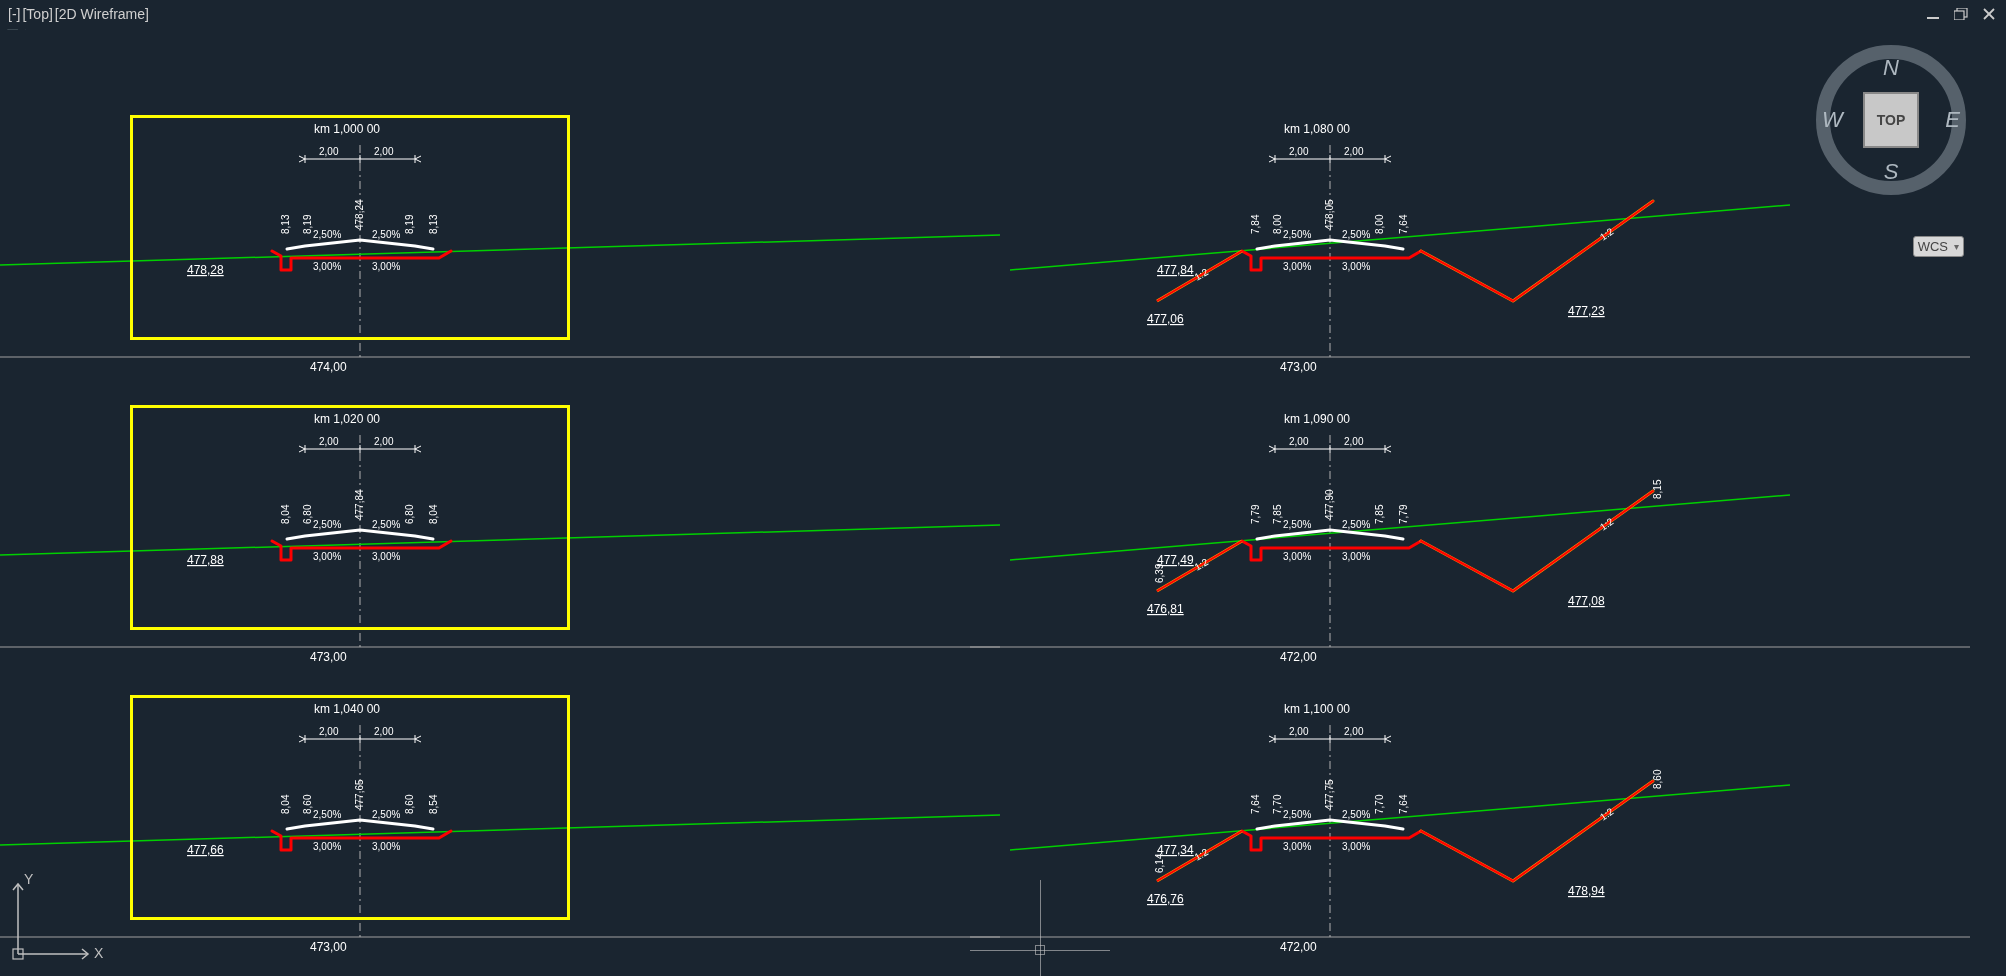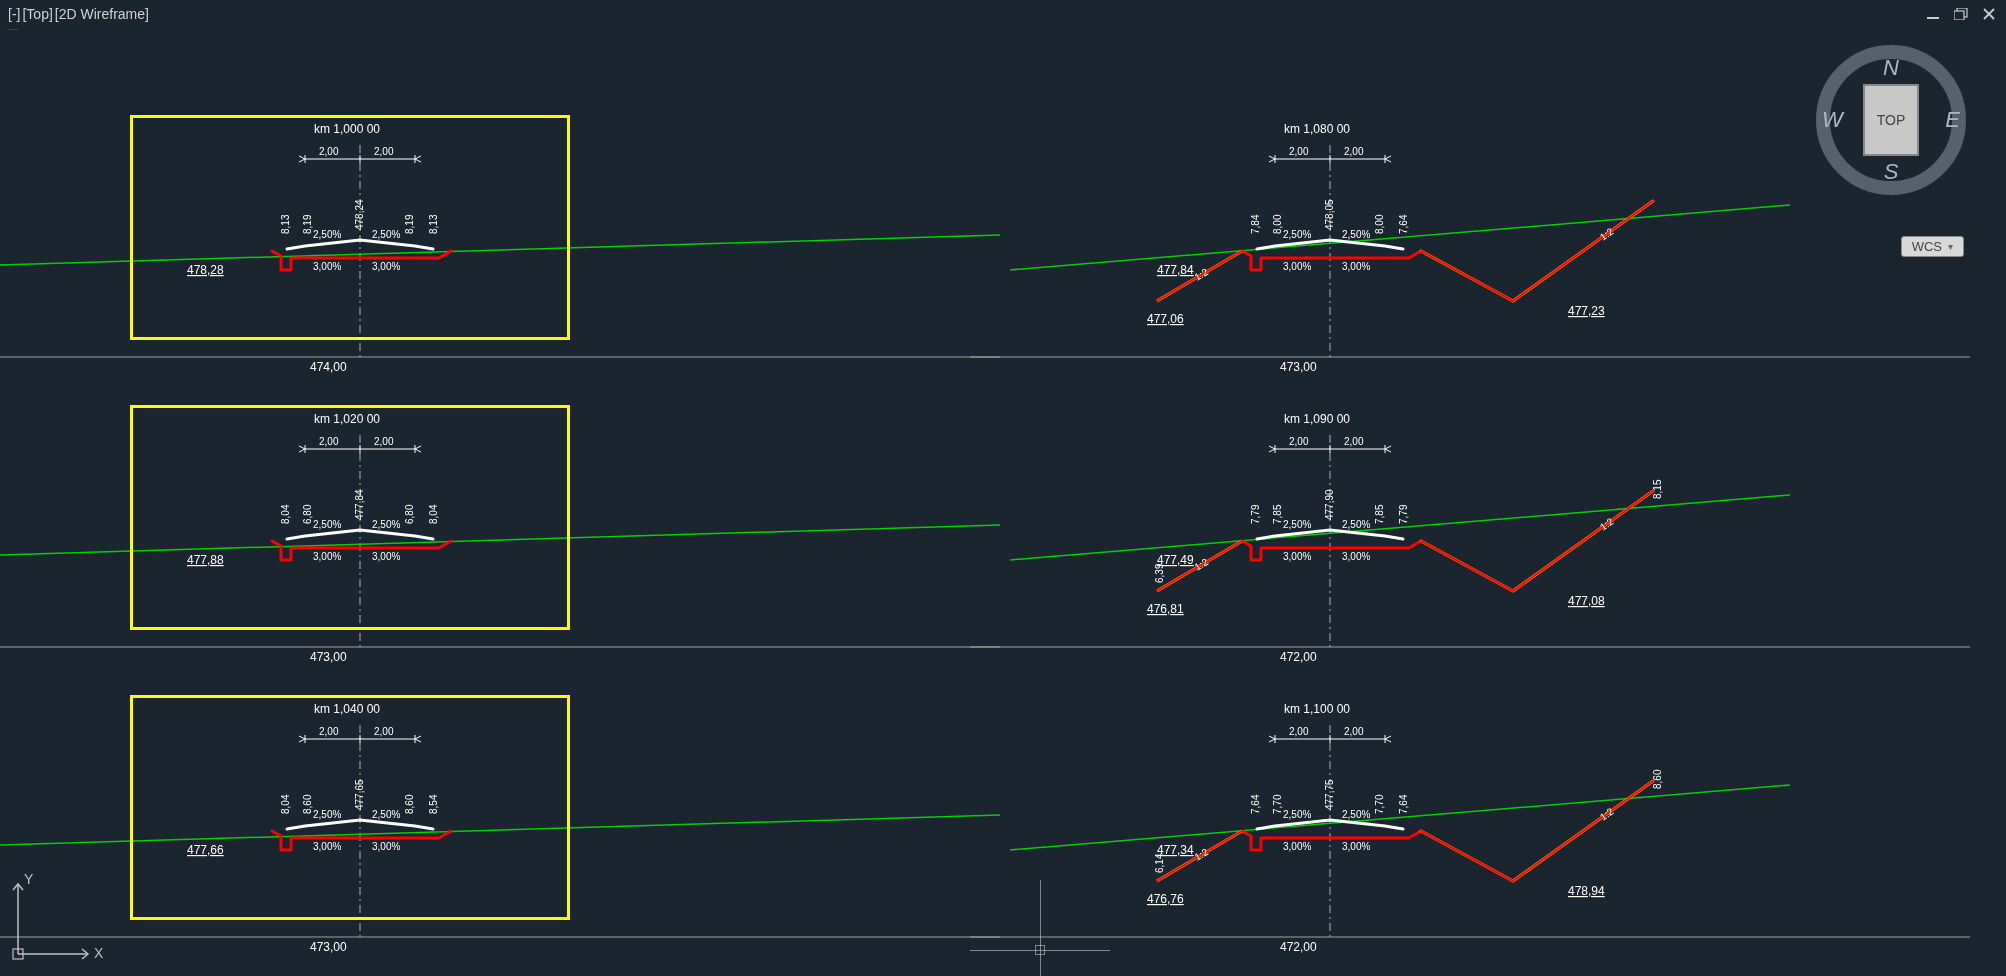--- a/index.html
+++ b/index.html
@@ -34,38 +34,38 @@
     display: flex; align-items: center; justify-content: center;
     cursor: pointer;
   }
   .viewcube .ring {
     width: 150px; height: 150px; border-radius: 50%;
     border: 14px solid rgba(160,170,180,0.45);
     display: flex; align-items: center; justify-content: center;
     position: relative;
   }
   .viewcube .face {
-    width: 56px; height: 72px; background: #c8c8c8;
+    width: 56px; height: 56px; background: #c8c8c8;
     border: 2px solid #888;
     display: flex; align-items: center; justify-content: center;
-    font-size: 14px; font-weight: normal; color: #444;
+    font-size: 14px; font-weight: bold; color: #444;
   }
   .viewcube .dir {
     position: absolute; color: #aeb8c0; font-size: 22px; font-weight: normal;
     font-style: italic;
   }
   .viewcube .n { top: -4px; left: 50%; transform: translateX(-50%); }
   .viewcube .s { bottom: -4px; left: 50%; transform: translateX(-50%); }
   .viewcube .w { left: -8px; top: 50%; transform: translateY(-50%); }
   .viewcube .e { right: -8px; top: 50%; transform: translateY(-50%); }
 
   .wcs-badge {
     position: absolute; top: 236px; right: 42px;
     background: #d8d8d8; color: #444; border: 1px solid #888;
-    padding: 2px 10px; font-size: 13px; border-radius: 3px;
+    padding: 2px 4px; font-size: 13px; border-radius: 3px;
     display: flex; align-items: center; gap: 6px; cursor: pointer;
   }
   .wcs-badge::after { content: "▾"; font-size: 10px; color: #666; }
 
   
   .ucs { position: absolute; bottom: 6px; left: 6px; pointer-events: none; }
   .ucs svg { width: 100px; height: 100px; overflow: visible; }
   .ucs text { fill: #c0c0c0; font-size: 14px; font-family: Arial; }
 
   

